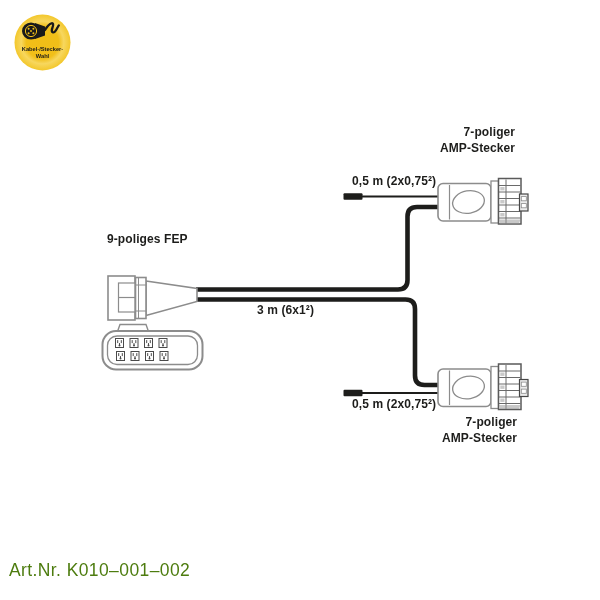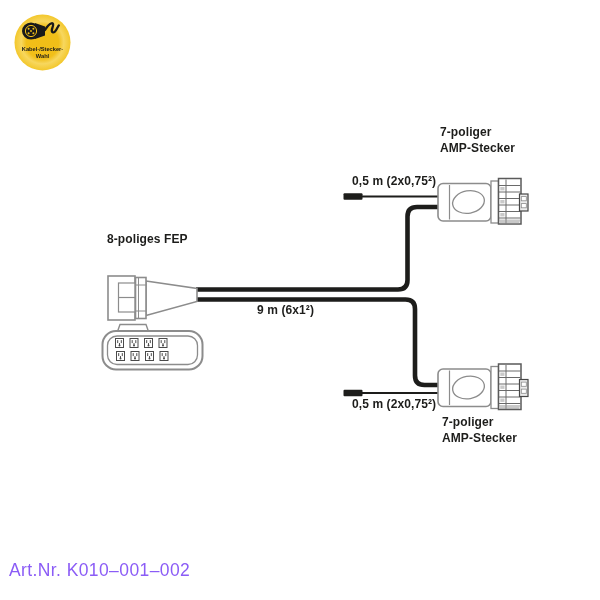--- a/index.html
+++ b/index.html
@@ -20,32 +20,33 @@
     width: 57px; height: 57px;
   }
   .lbl {
     position: absolute;
     font-size: 12px;
     font-weight: 700;
     color: #1d1d1b;
     line-height: 15.5px;
     white-space: nowrap;
     letter-spacing: 0.1px;
+    text-align: right;
   }
   .lbl-fep        { left: 107px; top: 232px; }
   .lbl-3m         { left: 257px; top: 303px; }
   .lbl-05-top     { left: 352px; top: 174px; }
   .lbl-7pol-top   { left: 440px; top: 125px; }
   .lbl-05-bot     { left: 352px; top: 397px; }
   .lbl-7pol-bot   { left: 442px; top: 415px; }
   .artnr {
     position: absolute; left: 9px; top: 560px;
     font-size: 17.5px;
     font-weight: 400;
-    color: #8b5cf6;
+    color: #4d7c0f;
     letter-spacing: 0.4px;
     white-space: nowrap;
   }
 </style>
 </head>
 <body>
 
 <svg class="logo-badge" viewBox="0 0 57 57">
   <defs>
     <radialGradient id="badgeGrad" cx="50%" cy="50%" r="50%">
@@ -158,24 +159,24 @@
 </svg>
 
 <div class="lbl lbl-7pol-top">
   <div>7-poliger</div>
   <div>AMP-Stecker</div>
 </div>
 
 <div class="lbl lbl-05-top">0,5 m (2x0,75²)</div>
 
 <div class="lbl lbl-fep">
-  <div>8-poliges FEP</div>
+  <div>9-poliges FEP</div>
 </div>
 
-<div class="lbl lbl-3m">9 m (6x1²)</div>
+<div class="lbl lbl-3m">3 m (6x1²)</div>
 
 <div class="lbl lbl-05-bot">0,5 m (2x0,75²)</div>
 
 <div class="lbl lbl-7pol-bot">
   <div>7-poliger</div>
   <div>AMP-Stecker</div>
 </div>
 
 <div class="artnr">Art.Nr. K010–001–002</div>
 

